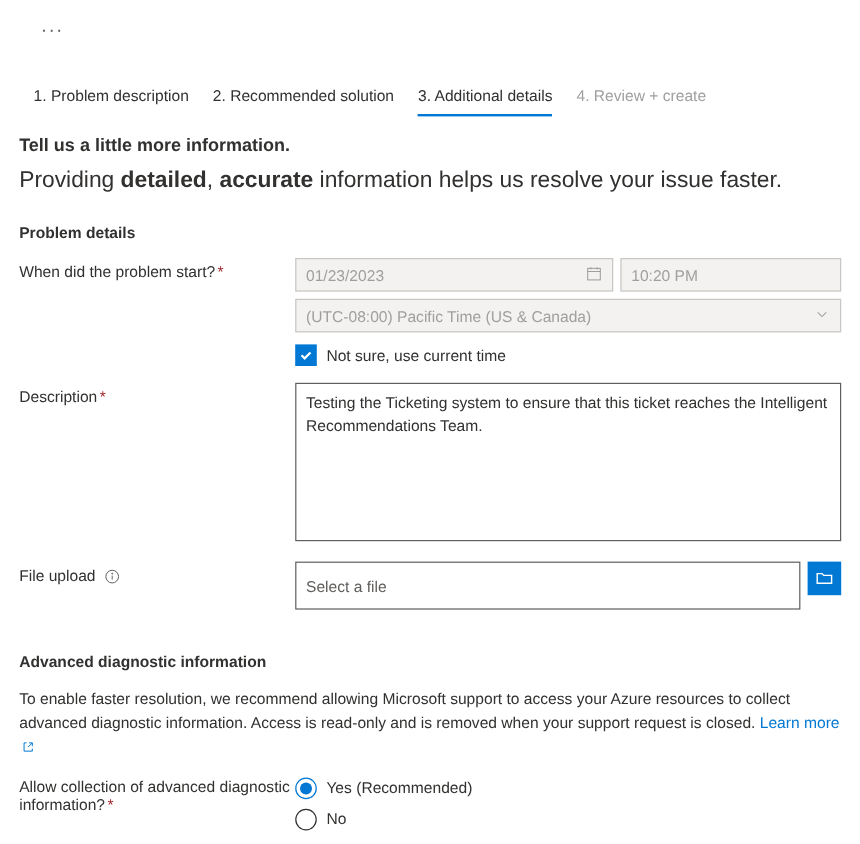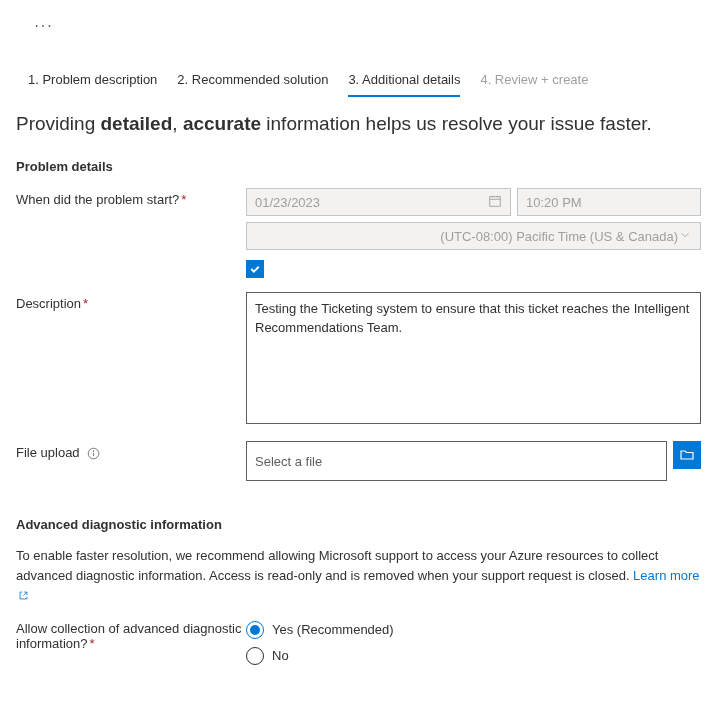--- a/index.html
+++ b/index.html
@@ -111,21 +111,21 @@
     .tz-select {
       width: 100%;
       background: #f3f2f1;
       border: 1px solid #c8c6c4;
       color: #a19f9d;
       font-size: 13px;
       padding: 5px 8px;
       height: 28px;
       display: flex;
       align-items: center;
-      justify-content: flex-end;
+      justify-content: space-between;
     }
     .cal-icon, .chevron-icon {
       width: 14px;
       height: 14px;
       flex-shrink: 0;
     }
     .checkbox-row {
       display: flex;
       align-items: center;
       margin-top: 10px;
@@ -246,20 +246,21 @@
 </div>
 
 <div class="tabs">
   <div class="tab">1. Problem description</div>
   <div class="tab">2. Recommended solution</div>
   <div class="tab active">3. Additional details</div>
   <div class="tab disabled">4. Review + create</div>
 </div>
 
 <div class="content">
+  <div class="section-heading">Tell us a little more information.</div>
   <div class="section-subtext">
     <span>Providing </span><b>detailed</b><span>, </span><b>accurate</b><span> information helps us resolve your issue faster.</span>
   </div>
 
   <div class="section-title">Problem details</div>
 
   <div class="row">
     <div class="label-col">
       <span>When did the problem start?</span><span class="req">*</span>
     </div>
@@ -289,20 +290,21 @@
               </svg>
           </span>
         </div>
       </div>
       <div class="checkbox-row">
         <div class="checkbox-box">
           <svg width="12" height="12" viewBox="0 0 16 16" fill="none" stroke="#fff" stroke-width="2.5">
               <polyline points="3,8 6.5,11.5 13,5"></polyline>
             </svg>
         </div>
+        <span class="checkbox-label">Not sure, use current time</span>
       </div>
     </div>
   </div>
 
   <div class="row" style="margin-top: 14px;">
     <div class="label-col">
       <span>Description</span><span class="req">*</span>
     </div>
     <div class="input-col">
       <textarea class="textarea" style="">Testing the Ticketing system to ensure that this ticket reaches the Intelligent Recommendations Team.</textarea>

